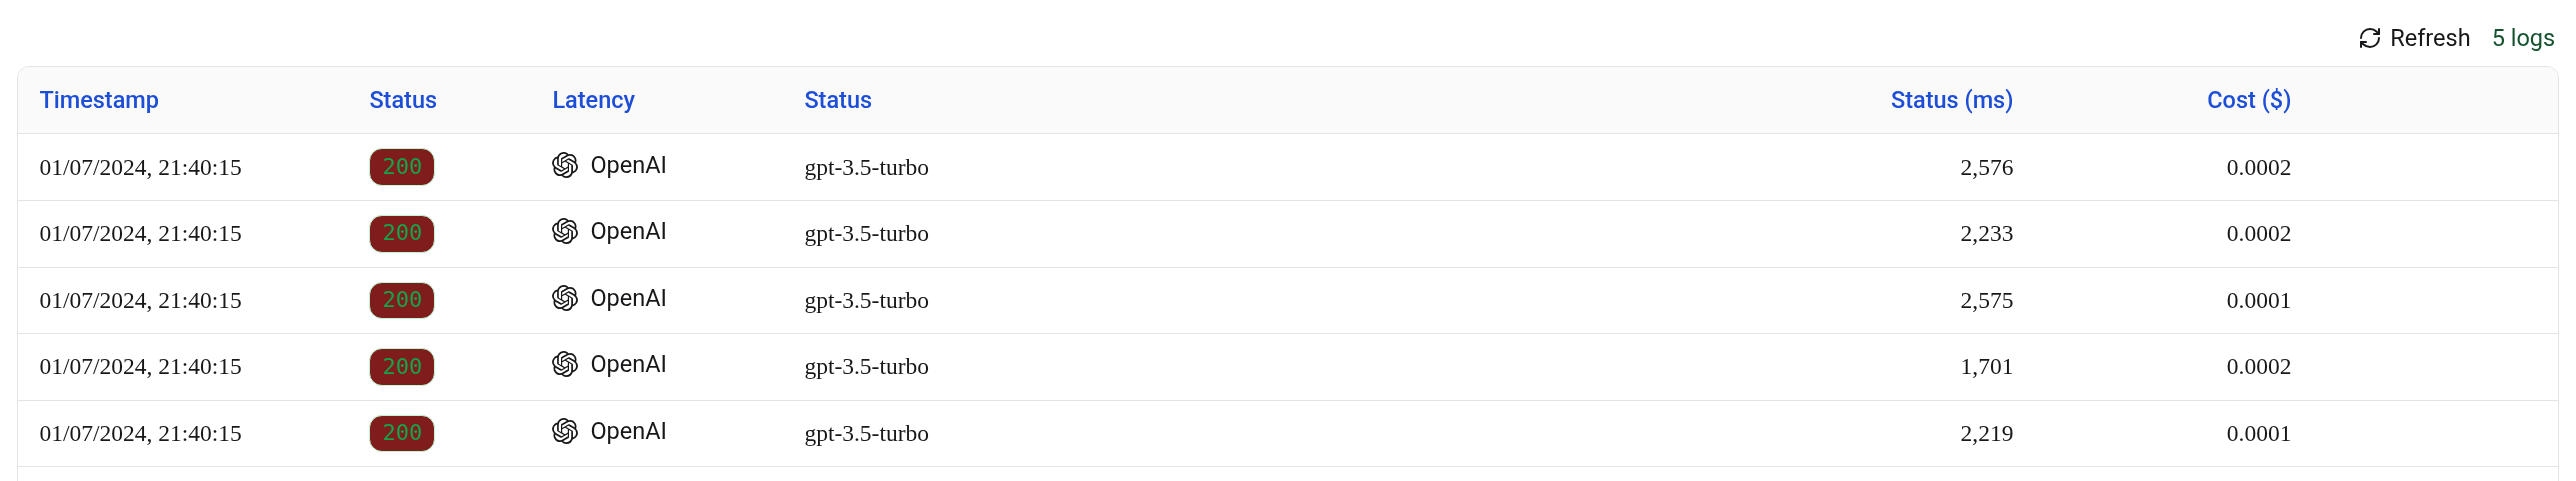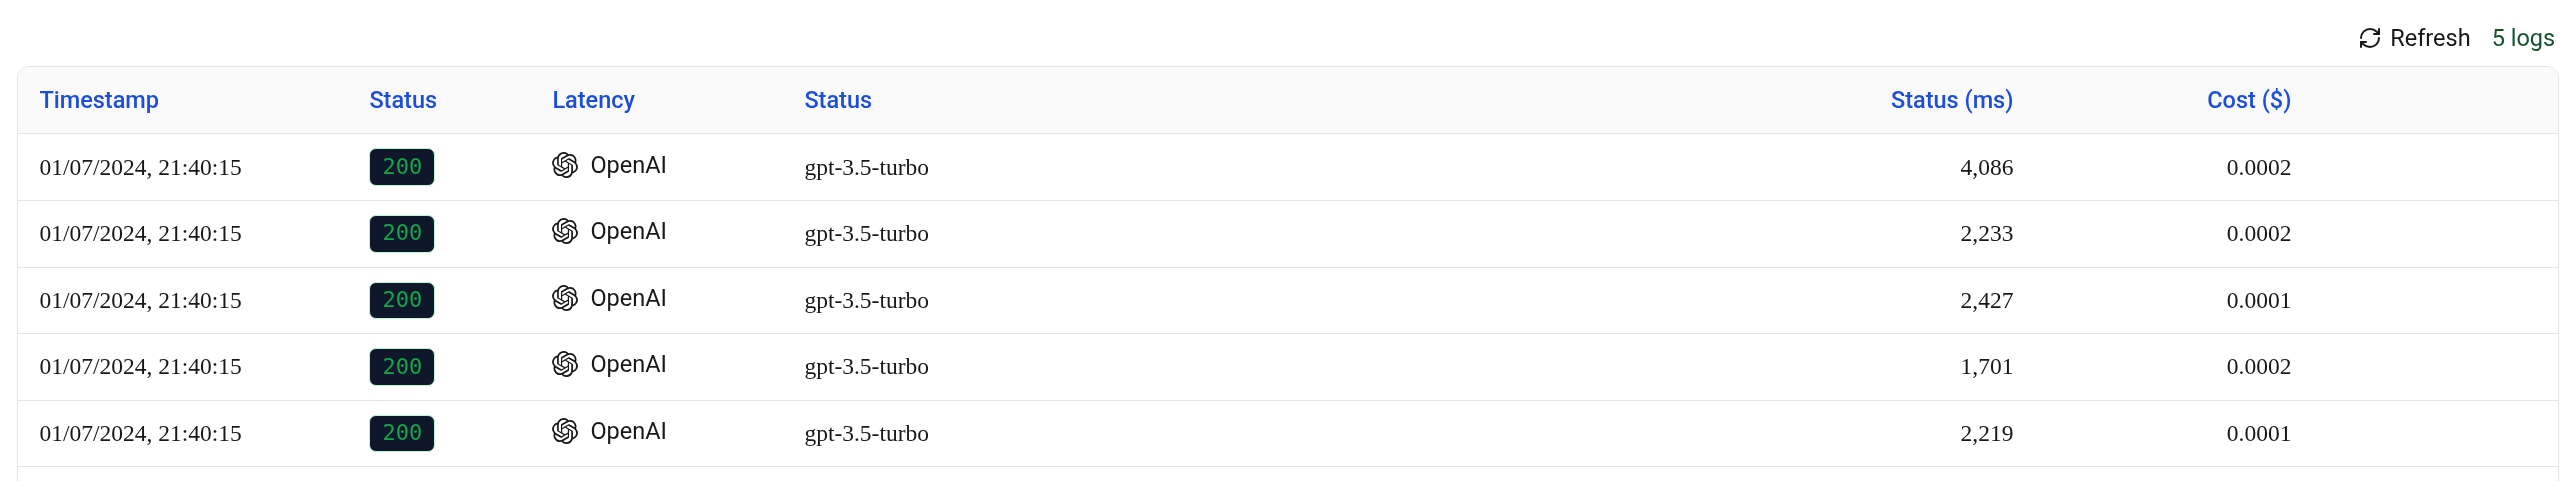--- a/index.html
+++ b/index.html
@@ -76,23 +76,23 @@
     }
     tbody tr:last-child td {
       border-bottom: 0.9px solid #e4e4e7;
     }
     .mono {
       font-family: Liberation Serif, serif;
     }
     .status-badge {
       display: inline-block;
       padding: 3.5px 12px;
-      border-radius: 7px;
+      border-radius: 13px;
       border: 1.3px solid #bbf7d0;
-      background: #0f172a;
+      background: #7f1d1d;
       color: #16a34a;
       font-family: ui-monospace, SFMono-Regular, "SF Mono", Menlo, Monaco, Consolas, monospace;
       font-size: 22px;
       line-height: 1.3;
     }
     .provider-cell {
       display: inline-flex;
       align-items: center;
       gap: 12px;
     }
@@ -160,21 +160,21 @@
       <span class="provider-cell">
         <span class="provider-icon">
           <svg viewBox="0 0 24 24" fill="currentColor">
             <path d="M22.2819 9.8211a5.9847 5.9847 0 0 0-.5157-4.9108 6.0462 6.0462 0 0 0-6.5098-2.9A6.0651 6.0651 0 0 0 4.9807 4.1818a5.9847 5.9847 0 0 0-3.9977 2.9 6.0462 6.0462 0 0 0 .7427 7.0966 5.98 5.98 0 0 0 .511 4.9107 6.051 6.051 0 0 0 6.5146 2.9001A5.9847 5.9847 0 0 0 13.2599 24a6.0557 6.0557 0 0 0 5.7718-4.2058 5.9894 5.9894 0 0 0 3.9977-2.9001 6.0557 6.0557 0 0 0-.7475-7.0729zm-9.022 12.6081a4.4755 4.4755 0 0 1-2.8764-1.0408l.1419-.0804 4.7783-2.7582a.7948.7948 0 0 0 .3927-.6813v-6.7369l2.02 1.1686a.071.071 0 0 1 .038.052v5.5826a4.504 4.504 0 0 1-4.4945 4.4944zm-9.6607-4.1254a4.4708 4.4708 0 0 1-.5346-3.0137l.142.0852 4.783 2.7582a.7712.7712 0 0 0 .7806 0l5.8428-3.3685v2.3324a.0804.0804 0 0 1-.332.0615L9.74 19.9502a4.4992 4.4992 0 0 1-6.1408-1.6464zM2.3408 7.8956a4.485 4.485 0 0 1 2.3655-1.9728V11.6a.7664.7664 0 0 0 .3879.6765l5.8144 3.3543-2.0201 1.1685a.0757.0757 0 0 1-.071 0l-4.8303-2.7865A4.504 4.504 0 0 1 2.3408 7.872zm16.5963 3.8558L13.1038 8.364 15.1192 7.2a.0757.0757 0 0 1 .071 0l4.8303 2.7913a4.4944 4.4944 0 0 1-.6765 8.1042v-5.6772a.79.79 0 0 0-.407-.667zm2.0107-3.0231l-.142-.0852-4.7735-2.7818a.7759.7759 0 0 0-.7854 0L9.409 9.2297V6.8974a.0662.0662 0 0 1 .0284-.0615l4.8303-2.7866a4.4992 4.4992 0 0 1 6.6802 4.66zM8.3065 12.863l-2.02-1.1638a.0804.0804 0 0 1-.038-.0567V6.0742a4.4992 4.4992 0 0 1 7.3757-3.4537l-.142.0805L8.704 5.459a.7948.7948 0 0 0-.3927.6813zm1.0976-2.3654l2.602-1.4998 2.6069 1.4998v2.9994l-2.5974 1.4997-2.6067-1.4997Z"></path>
           </svg>
         </span>
         <span>OpenAI</span>
       </span>
     </td>
     <td class="col-model mono"><span>gpt-3.5-turbo</span></td>
-    <td class="col-latency mono"><span>4,086</span></td>
+    <td class="col-latency mono"><span>2,576</span></td>
     <td class="col-cost mono"><span>0.0002</span></td>
     <td class="col-spacer"></td>
   </tr>
 
   <tr>
     <td class="col-timestamp mono"><span>01/07/2024, 21:40:15</span></td>
     <td class="col-status">
       <span class="status-badge">200</span>
     </td>
     <td class="col-provider">
@@ -202,21 +202,21 @@
       <span class="provider-cell">
         <span class="provider-icon">
           <svg viewBox="0 0 24 24" fill="currentColor">
             <path d="M22.2819 9.8211a5.9847 5.9847 0 0 0-.5157-4.9108 6.0462 6.0462 0 0 0-6.5098-2.9A6.0651 6.0651 0 0 0 4.9807 4.1818a5.9847 5.9847 0 0 0-3.9977 2.9 6.0462 6.0462 0 0 0 .7427 7.0966 5.98 5.98 0 0 0 .511 4.9107 6.051 6.051 0 0 0 6.5146 2.9001A5.9847 5.9847 0 0 0 13.2599 24a6.0557 6.0557 0 0 0 5.7718-4.2058 5.9894 5.9894 0 0 0 3.9977-2.9001 6.0557 6.0557 0 0 0-.7475-7.0729zm-9.022 12.6081a4.4755 4.4755 0 0 1-2.8764-1.0408l.1419-.0804 4.7783-2.7582a.7948.7948 0 0 0 .3927-.6813v-6.7369l2.02 1.1686a.071.071 0 0 1 .038.052v5.5826a4.504 4.504 0 0 1-4.4945 4.4944zm-9.6607-4.1254a4.4708 4.4708 0 0 1-.5346-3.0137l.142.0852 4.783 2.7582a.7712.7712 0 0 0 .7806 0l5.8428-3.3685v2.3324a.0804.0804 0 0 1-.332.0615L9.74 19.9502a4.4992 4.4992 0 0 1-6.1408-1.6464zM2.3408 7.8956a4.485 4.485 0 0 1 2.3655-1.9728V11.6a.7664.7664 0 0 0 .3879.6765l5.8144 3.3543-2.0201 1.1685a.0757.0757 0 0 1-.071 0l-4.8303-2.7865A4.504 4.504 0 0 1 2.3408 7.872zm16.5963 3.8558L13.1038 8.364 15.1192 7.2a.0757.0757 0 0 1 .071 0l4.8303 2.7913a4.4944 4.4944 0 0 1-.6765 8.1042v-5.6772a.79.79 0 0 0-.407-.667zm2.0107-3.0231l-.142-.0852-4.7735-2.7818a.7759.7759 0 0 0-.7854 0L9.409 9.2297V6.8974a.0662.0662 0 0 1 .0284-.0615l4.8303-2.7866a4.4992 4.4992 0 0 1 6.6802 4.66zM8.3065 12.863l-2.02-1.1638a.0804.0804 0 0 1-.038-.0567V6.0742a4.4992 4.4992 0 0 1 7.3757-3.4537l-.142.0805L8.704 5.459a.7948.7948 0 0 0-.3927.6813zm1.0976-2.3654l2.602-1.4998 2.6069 1.4998v2.9994l-2.5974 1.4997-2.6067-1.4997Z"></path>
           </svg>
         </span>
         <span>OpenAI</span>
       </span>
     </td>
     <td class="col-model mono"><span>gpt-3.5-turbo</span></td>
-    <td class="col-latency mono"><span>2,427</span></td>
+    <td class="col-latency mono"><span>2,575</span></td>
     <td class="col-cost mono"><span>0.0001</span></td>
     <td class="col-spacer"></td>
   </tr>
 
   <tr>
     <td class="col-timestamp mono"><span>01/07/2024, 21:40:15</span></td>
     <td class="col-status">
       <span class="status-badge">200</span>
     </td>
     <td class="col-provider">

